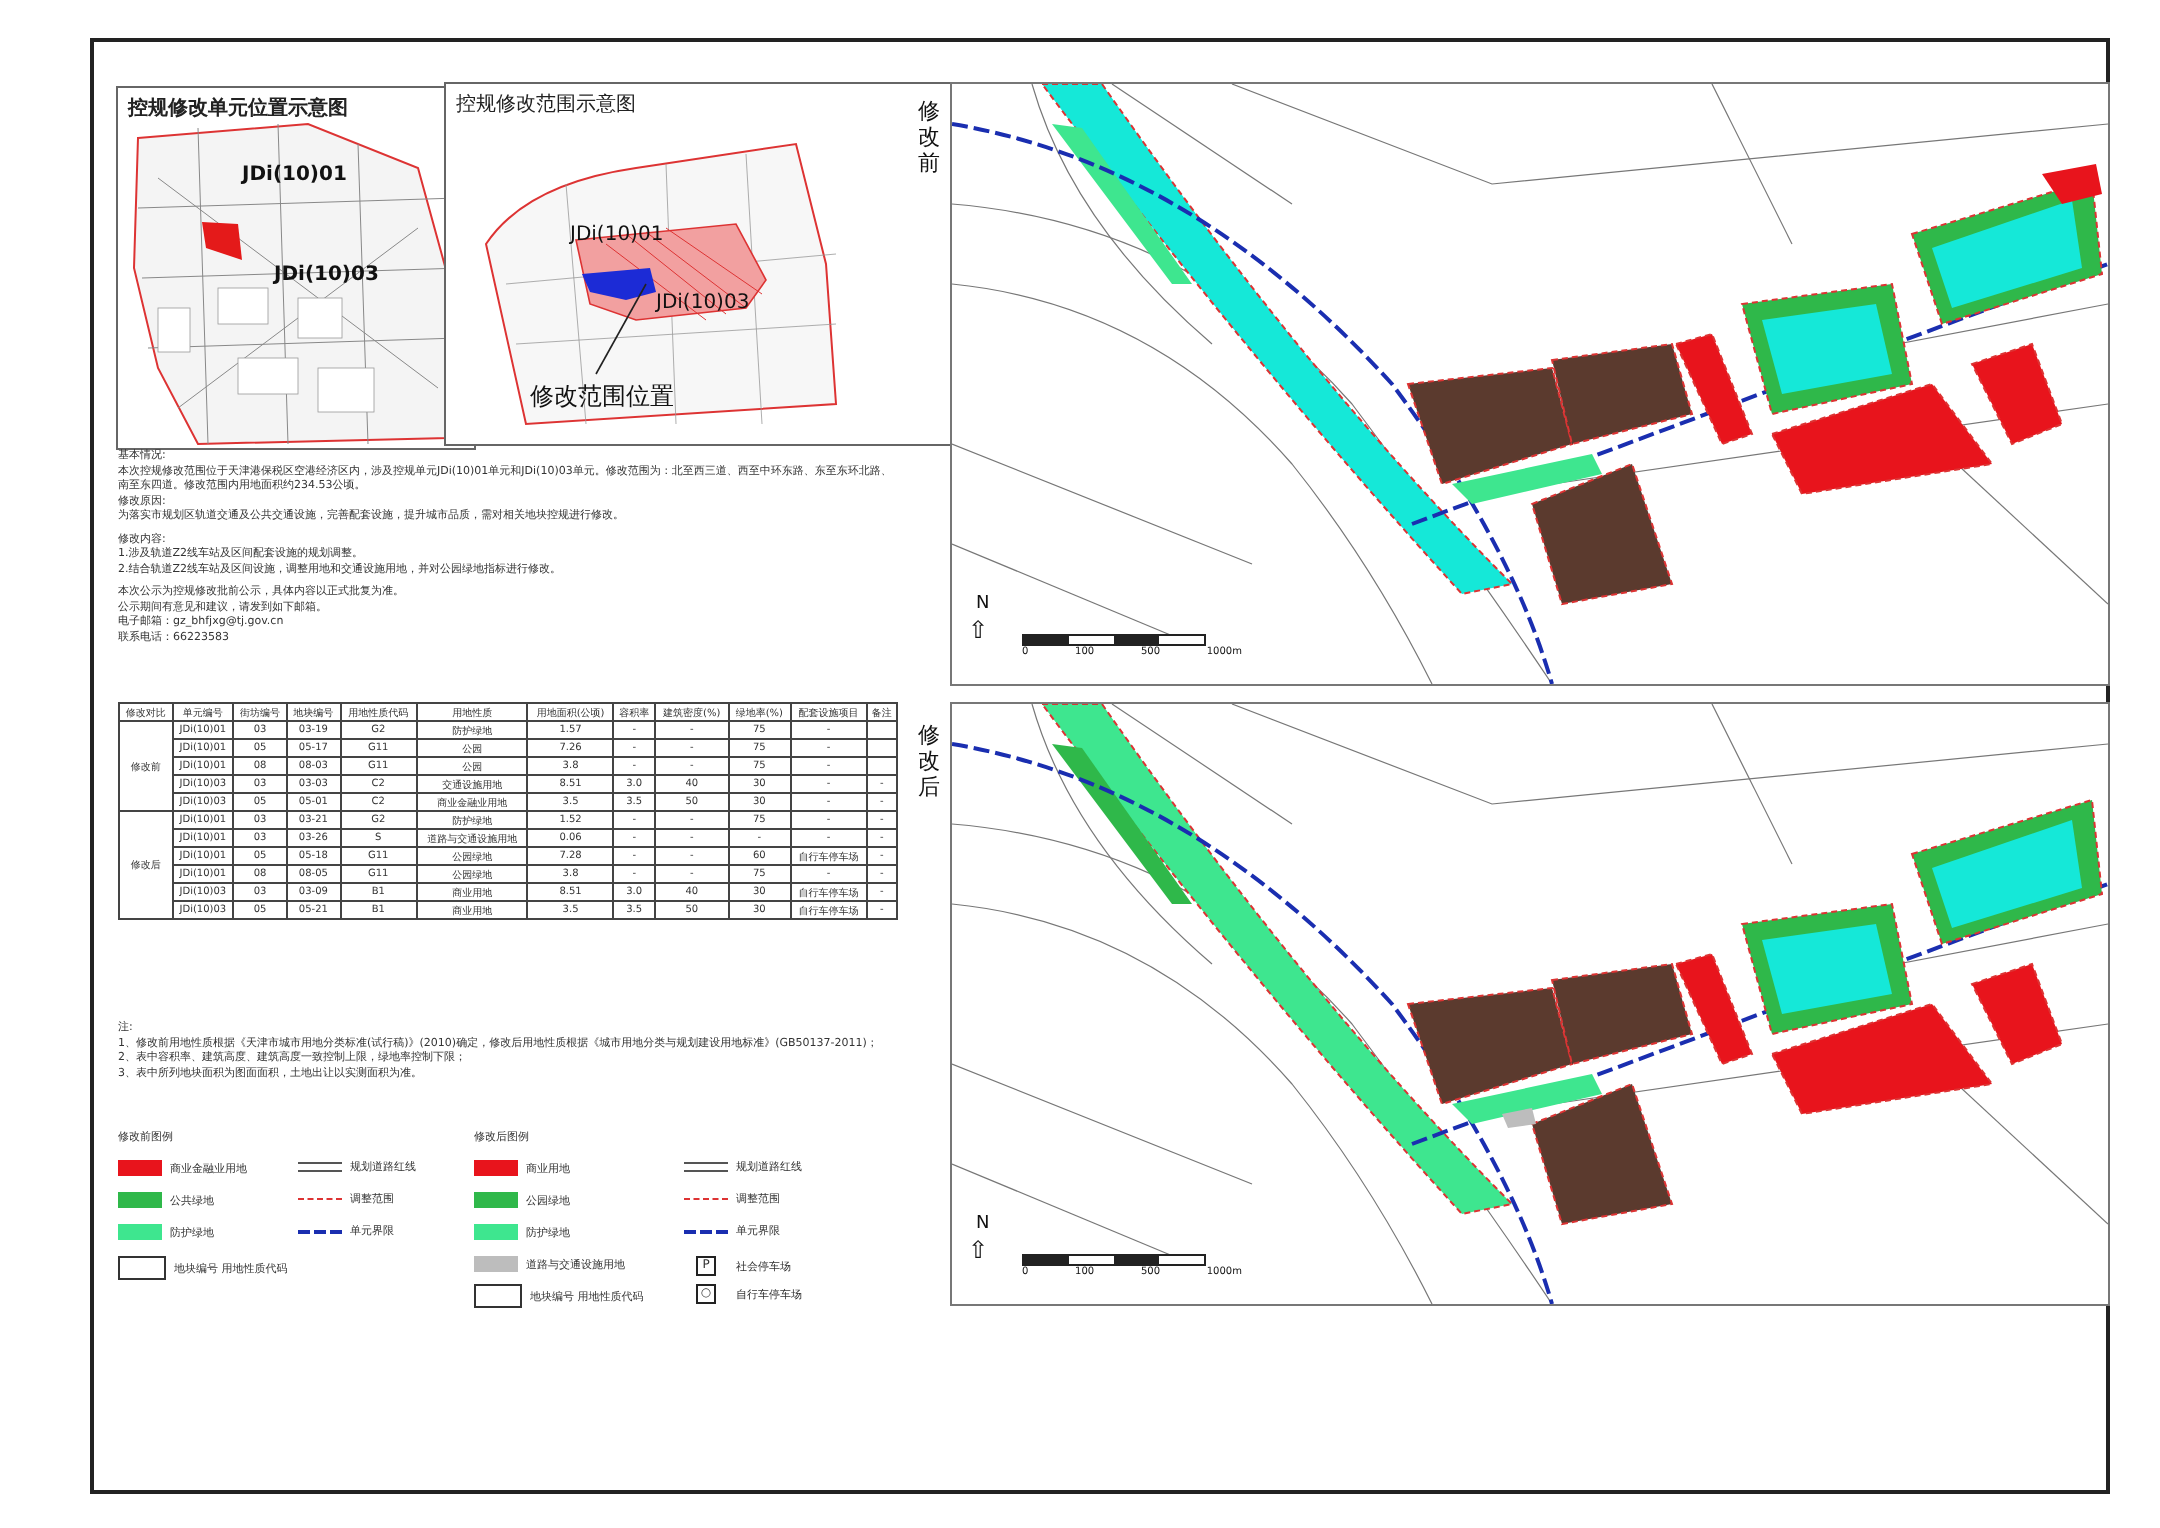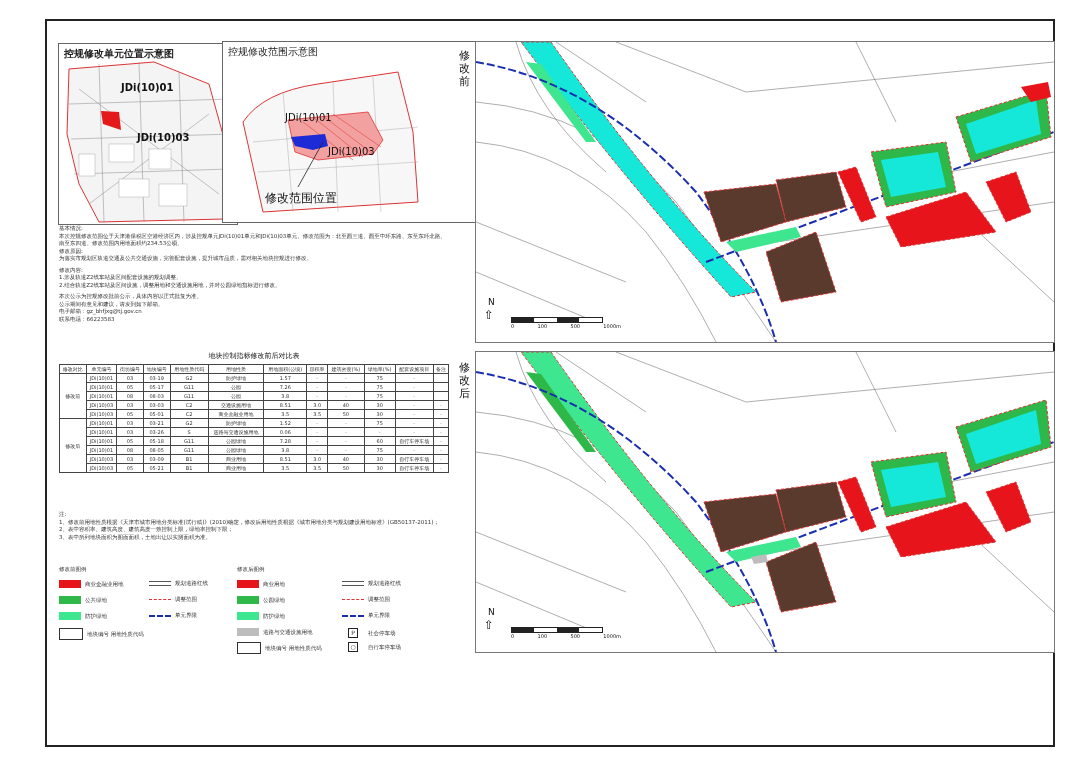--- a/index.html
+++ b/index.html
@@ -88,21 +88,20 @@
     <div>1.涉及轨道Z2线车站及区间配套设施的规划调整。</div>
     <div>2.结合轨道Z2线车站及区间设施，调整用地和交通设施用地，并对公园绿地指标进行修改。</div>
     <div style="height:4px"></div>
     <div>本次公示为控规修改批前公示，具体内容以正式批复为准。</div>
     <div>公示期间有意见和建议，请发到如下邮箱。</div>
     <div><span>电子邮箱：</span><span>gz_bhfjxg@tj.gov.cn</span></div>
     <div><span>联系电话：</span><span>66223583</span></div>
   </div>
 
   <div class="panel" style="left:12px;top:330px;width:390px;">
-    <div style="text-align:center;font-size:7px;margin-bottom:3px;">地块控制指标修改前后对比表</div>
     <table class="ctl">
       <thead>
         <tr>
           <th>修改对比</th>
           <th>单元编号</th>
           <th>街坊编号</th>
           <th>地块编号</th>
           <th>用地性质代码</th>
           <th>用地性质</th>
           <th>用地面积(公顷)</th>

